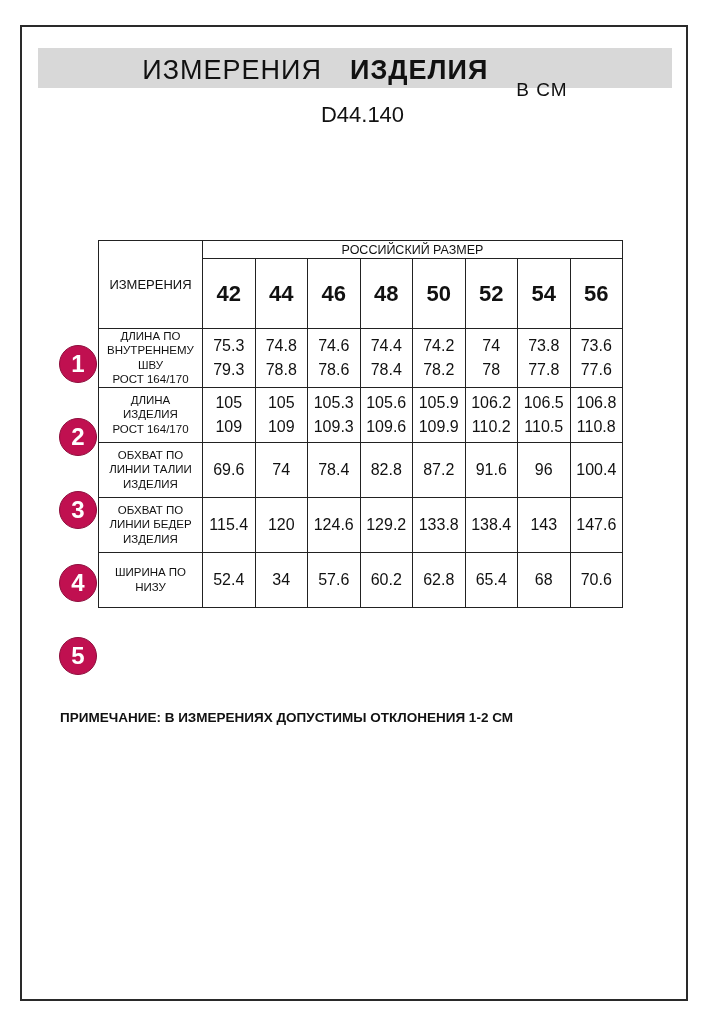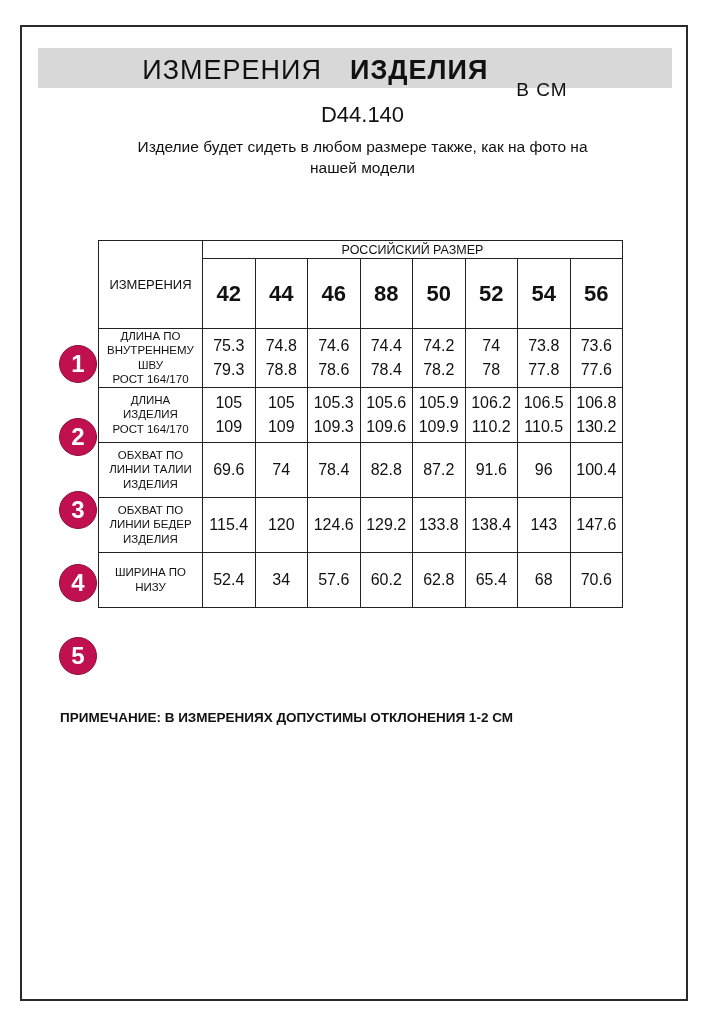--- a/index.html
+++ b/index.html
@@ -158,22 +158,20 @@
 <div class="canvas">
   <div class="page-border"></div>
 
   <div class="header-band">
     <span class="title-main">ИЗМЕРЕНИЯ</span>
     <span class="title-bold">ИЗДЕЛИЯ</span>
     <span class="title-unit">В СМ</span>
   </div>
 
   <div class="product-code">D44.140</div>
-  <div class="subtitle">Изделие будет сидеть в любом размере также, как на фото на
-нашей модели</div>
 
   <table class="size-table">
     <colgroup>
       <col class="measure-col">
       <col class="size-col">
         <col class="size-col">
         <col class="size-col">
         <col class="size-col">
       <col class="size-col">
         <col class="size-col">
@@ -182,21 +180,21 @@
     </colgroup>
     <thead>
       <tr class="group-row">
         <th class="corner-header" rowspan="2">ИЗМЕРЕНИЯ</th>
         <th class="group-header" colspan="8">РОССИЙСКИЙ РАЗМЕР</th>
       </tr>
       <tr class="sizes-row">
         <th class="size-head">42</th>
         <th class="size-head">44</th>
         <th class="size-head">46</th>
-        <th class="size-head">88</th>
+        <th class="size-head">48</th>
         <th class="size-head">50</th>
         <th class="size-head">52</th>
         <th class="size-head">54</th>
         <th class="size-head">56</th>
       </tr>
     </thead>
     <tbody>
       <tr class="data-row">
         <td class="row-label">ДЛИНА ПО
 ВНУТРЕННЕМУ
@@ -231,21 +229,21 @@
 109.3</td>
         <td class="value-cell">105.6
 109.6</td>
         <td class="value-cell">105.9
 109.9</td>
         <td class="value-cell">106.2
 110.2</td>
         <td class="value-cell">106.5
 110.5</td>
         <td class="value-cell">106.8
-130.2</td>
+110.8</td>
       </tr>
       <tr class="data-row">
         <td class="row-label">ОБХВАТ ПО
 ЛИНИИ ТАЛИИ
 ИЗДЕЛИЯ</td>
         <td class="value-cell">69.6</td>
         <td class="value-cell">74</td>
         <td class="value-cell">78.4</td>
         <td class="value-cell">82.8</td>
         <td class="value-cell">87.2</td>

